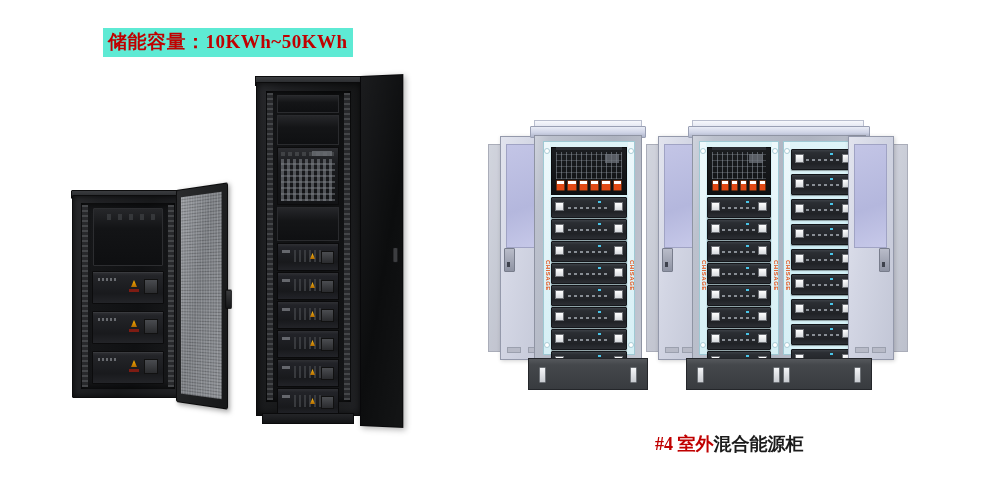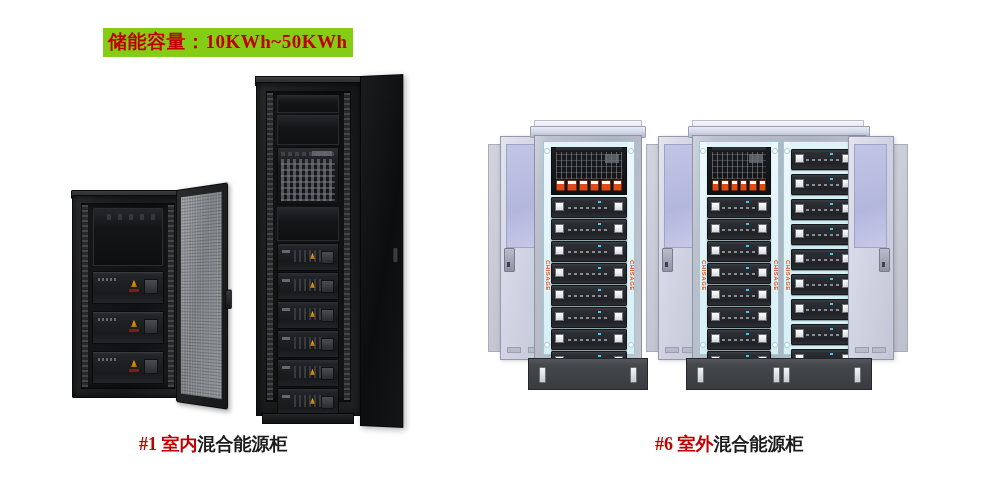--- a/index.html
+++ b/index.html
@@ -7,21 +7,21 @@
     width:1000px;height:496px;
     background:#ffffff;
     font-family:"Liberation Serif","DejaVu Serif",serif;
     overflow:hidden;position:relative;
   }
   .stage{position:absolute;inset:0;}
 
   
   .banner{
     position:absolute;
-    background:#84cc16;
+    background:#5eead4;
     color:#c00000;
     font-weight:bold;
     font-size:19px;
     letter-spacing:0.5px;
     white-space:nowrap;
     padding:2px 5px 3px 5px;
     line-height:1.25;
   }
   #banner-indoor{left:103px;top:28px;}
   #banner-outdoor{left:607px;top:78px;}
@@ -685,21 +685,18 @@
 
       <div class="oc-base" style="left:40px;top:240px;width:184px;height:30px">
         <span class="lat" style="left:10px"></span>
         <span class="lat" style="left:86px"></span>
         <span class="lat" style="left:96px"></span>
         <span class="lat" style="right:10px"></span>
       </div>
     </div>
   </div>
 
-  <div class="caption" id="caption-indoor">
-    <span class="red">#1 室内</span><span class="dark">混合能源柜</span>
+
+  <div class="caption" id="caption-outdoor">
+    <span class="red">#4 室外</span><span class="dark">混合能源柜</span>
   </div>
 
-  <div class="caption" id="caption-outdoor">
-    <span class="red">#6 室外</span><span class="dark">混合能源柜</span>
-  </div>
-
 </div>
 
 </body></html>

